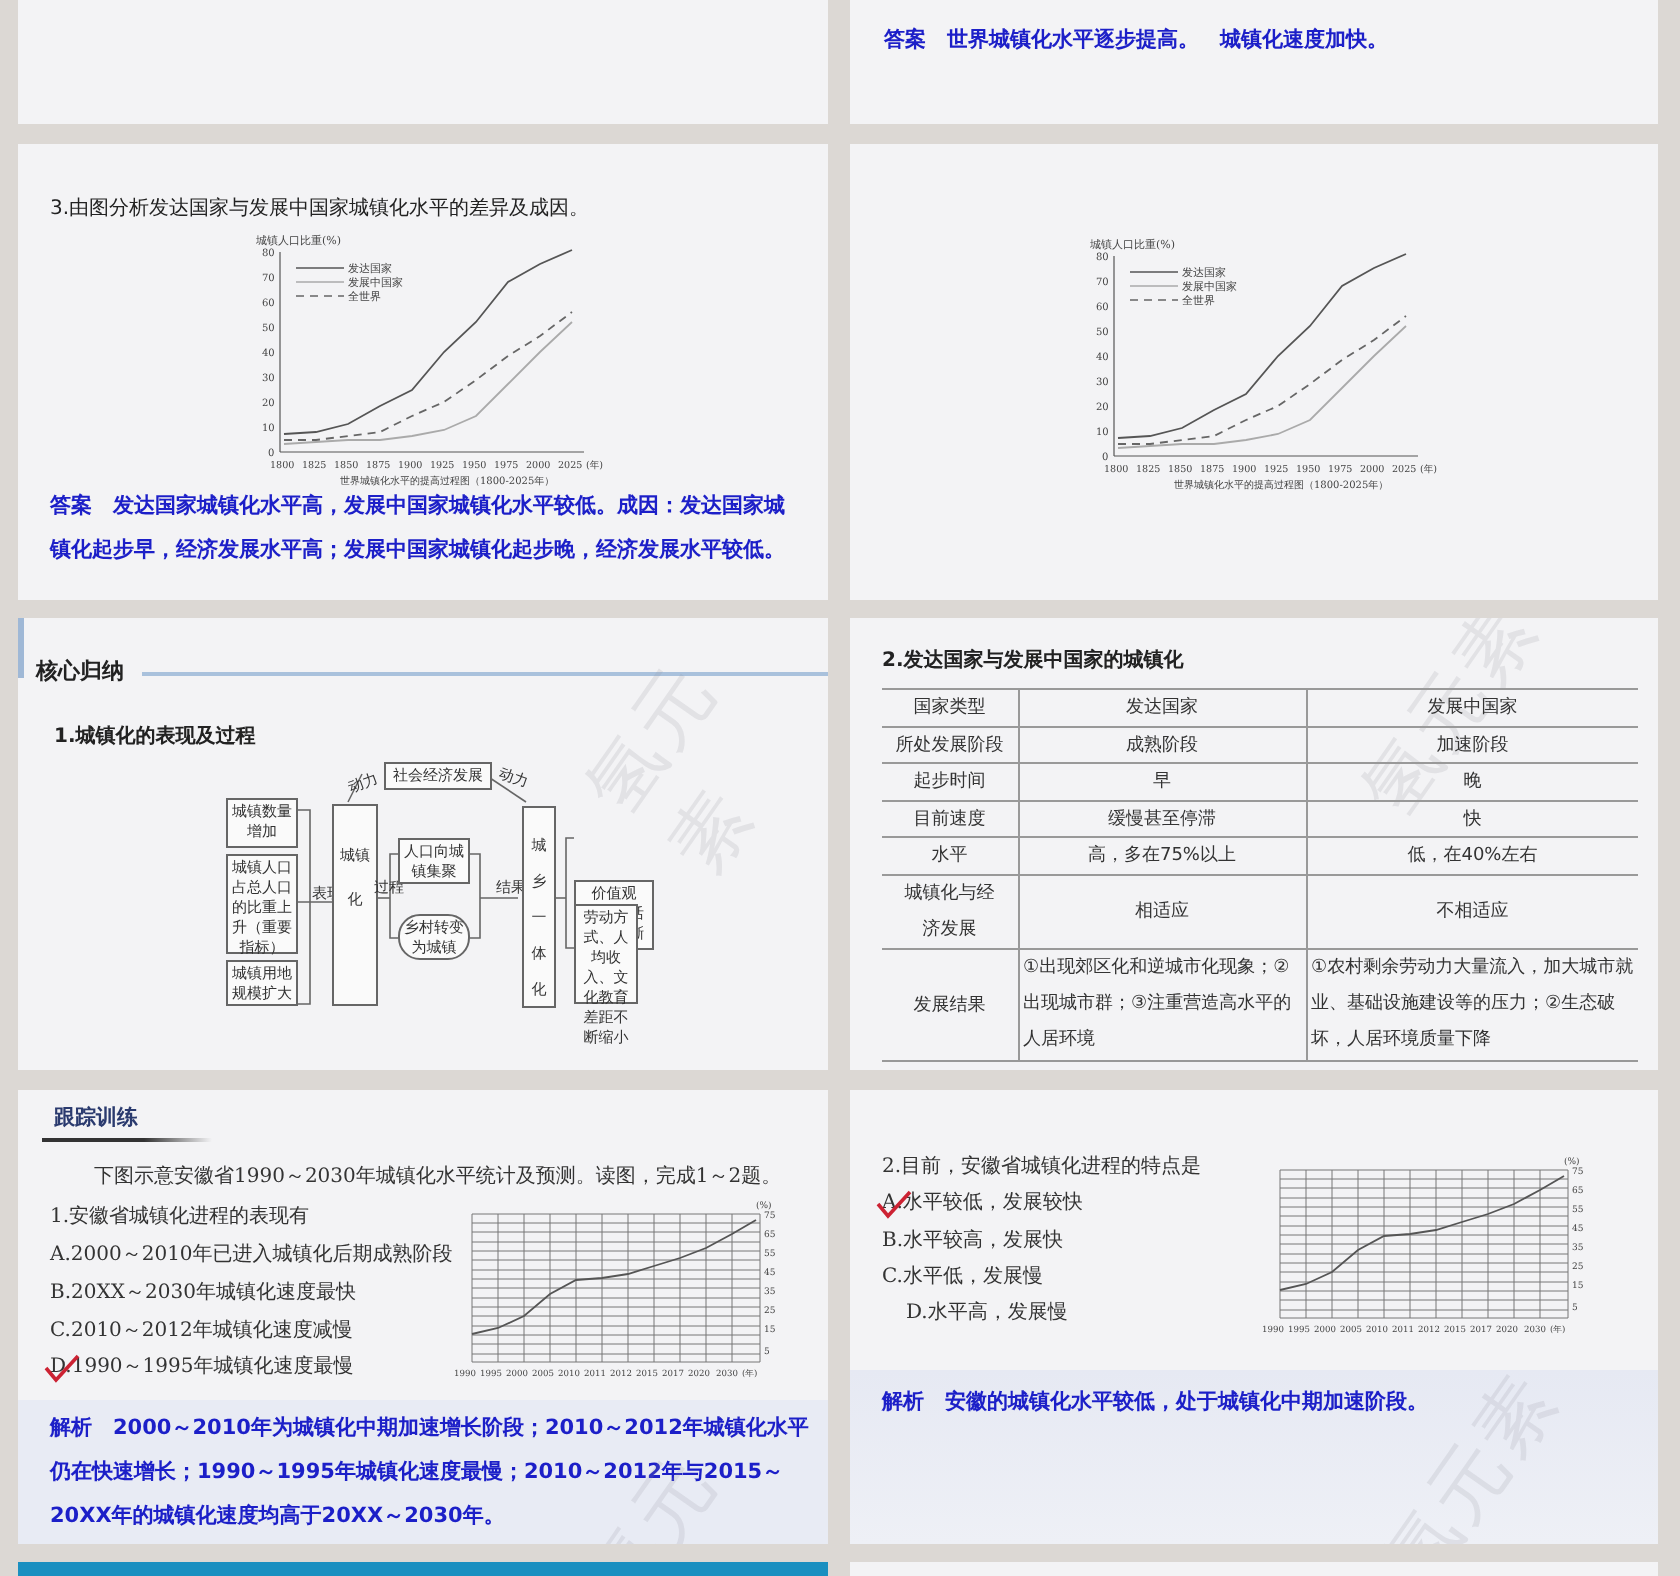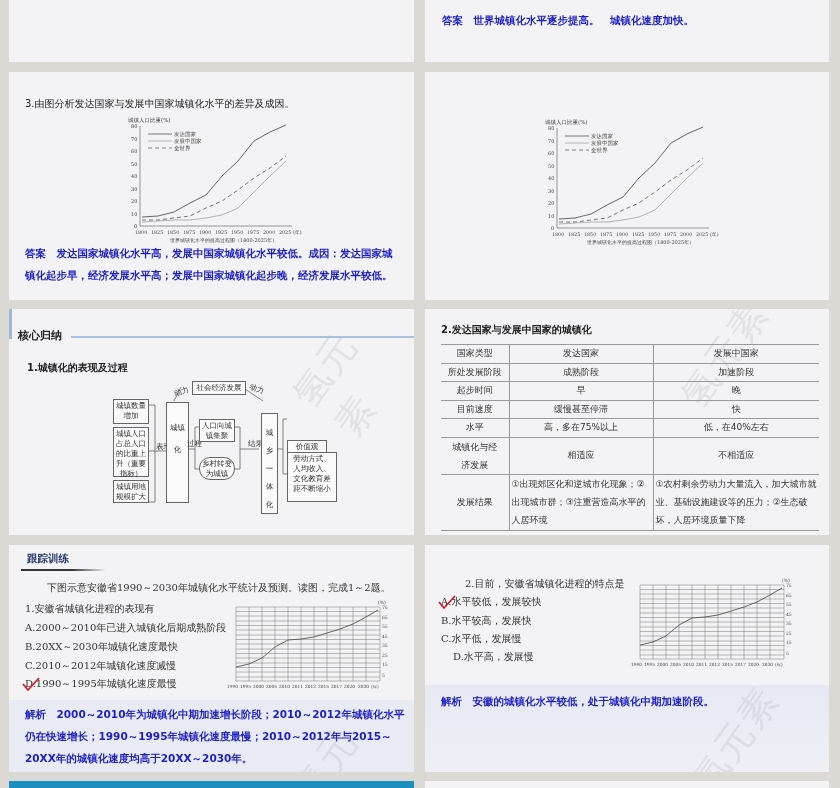--- a/index.html
+++ b/index.html
@@ -151,23 +151,23 @@
 
     <div class="box" style="left:104px;top:90px;width:36px;height:25px;">城镇数量增加</div>
     <div class="box" style="left:104px;top:118px;width:36px;height:50px;">城镇人口占总人口的比重上升（重要指标）</div>
     <div class="box" style="left:104px;top:171px;width:36px;height:23px;">城镇用地规模扩大</div>
     <div class="vlbl" style="left:147px;top:133px;">表现</div>
     <div class="box" style="left:157px;top:93px;width:23px;height:101px;padding-top:14px;line-height:22px;text-align:center;">城镇化</div>
     <div class="vlbl" style="left:178px;top:130px;">过程</div>
     <div class="box" style="left:190px;top:110px;width:36px;height:23px;">人口向城镇集聚</div>
     <div class="box" style="left:190px;top:148px;width:36px;height:23px;border-radius:11px;">乡村转变为城镇</div>
     <div class="vlbl" style="left:239px;top:130px;">结果</div>
-    <div class="box" style="left:252px;top:104px;width:17px;height:101px;padding-top:10px;line-height:18px;text-align:center;">城乡一体化</div>
+    <div class="box" style="left:252px;top:94px;width:17px;height:101px;padding-top:10px;line-height:18px;text-align:center;">城乡一体化</div>
     <div class="box" style="left:278px;top:92px;width:40px;height:35px;margin-top:39px;">价值观念、生活方式逐渐趋同</div>
-    <div class="box" style="left:278px;top:143px;width:50px;height:50px;">劳动方式、人均收入、文化教育差距不断缩小</div>
+    <div class="box" style="left:278px;top:143px;width:32px;height:50px;">劳动方式、人均收入、文化教育差距不断缩小</div>
   </div>
 </div>
 
 <div class="slide s-right" style="top:309px;height:226px;">
   <div class="wm" style="left:240px;top:20px;">氢元素</div>
   <div style="position:absolute;left:16px;top:14px;font-size:10px;font-weight:bold;color:#222;">2.发达国家与发展中国家的城镇化</div>
   <table class="cmp" style="position:absolute;left:16px;top:35px;">
     <colgroup>
         <col style="width:68px">
         <col style="width:144px">
@@ -287,21 +287,21 @@
   </svg>
 
   <div style="position:absolute;left:0;top:155px;width:405px;height:72px;background:#e8ebf4;"></div>
   <div class="ans" style="position:absolute;left:16px;top:158px;width:380px;">
     <span>解析</span>　<span>2000～2010年为城镇化中期加速增长阶段；2010～2012年城镇化水平仍在快速增长；1990～1995年城镇化速度最慢；2010～2012年与2015～20XX年的城镇化速度均高于20XX～2030年。</span>
   </div>
   <div class="wm" style="left:290px;top:170px;">氢元素</div>
 </div>
 
 <div class="slide s-right" style="top:545px;height:227px;">
-  <div class="opt" style="position:absolute;left:16px;top:29px;margin-left:24px;">2.目前，安徽省城镇化进程的特点是</div>
+  <div class="opt" style="position:absolute;left:16px;top:29px;">2.目前，安徽省城镇化进程的特点是</div>
   <div class="opt" style="position:absolute;left:16px;top:47px;">A.水平较低，发展较快</div>
   <div class="opt" style="position:absolute;left:16px;top:66px;">B.水平较高，发展快</div>
   <div class="opt" style="position:absolute;left:16px;top:84px;">C.水平低，发展慢</div>
   <div class="opt" style="position:absolute;left:28px;top:102px;">D.水平高，发展慢</div>
   <svg style="position:absolute;left:12px;top:49px;" width="20" height="16" viewBox="0 0 20 16">
       <polyline points="2,8 7,14 18,2" fill="none" stroke="#cc2233" stroke-width="1.8"></polyline>
     </svg>
 
   <svg style="position:absolute;left:199px;top:30px;" width="194" height="96" viewBox="0 0 194 96">
     <text x="158" y="7" font-size="4.5" fill="#444">(%)</text>

